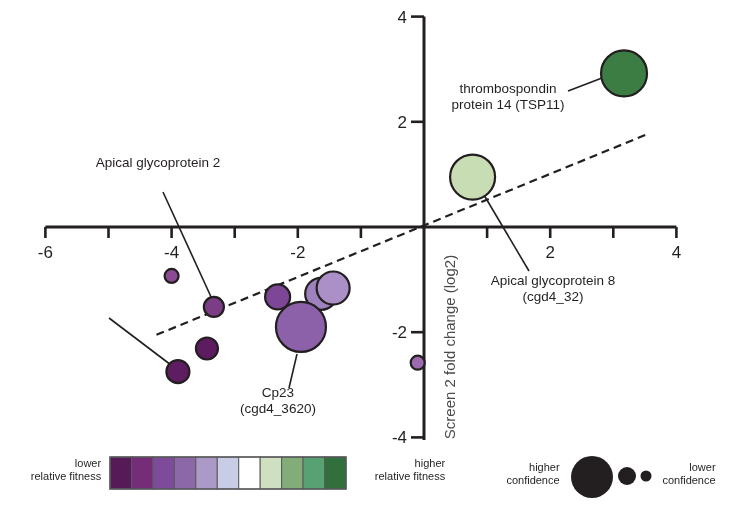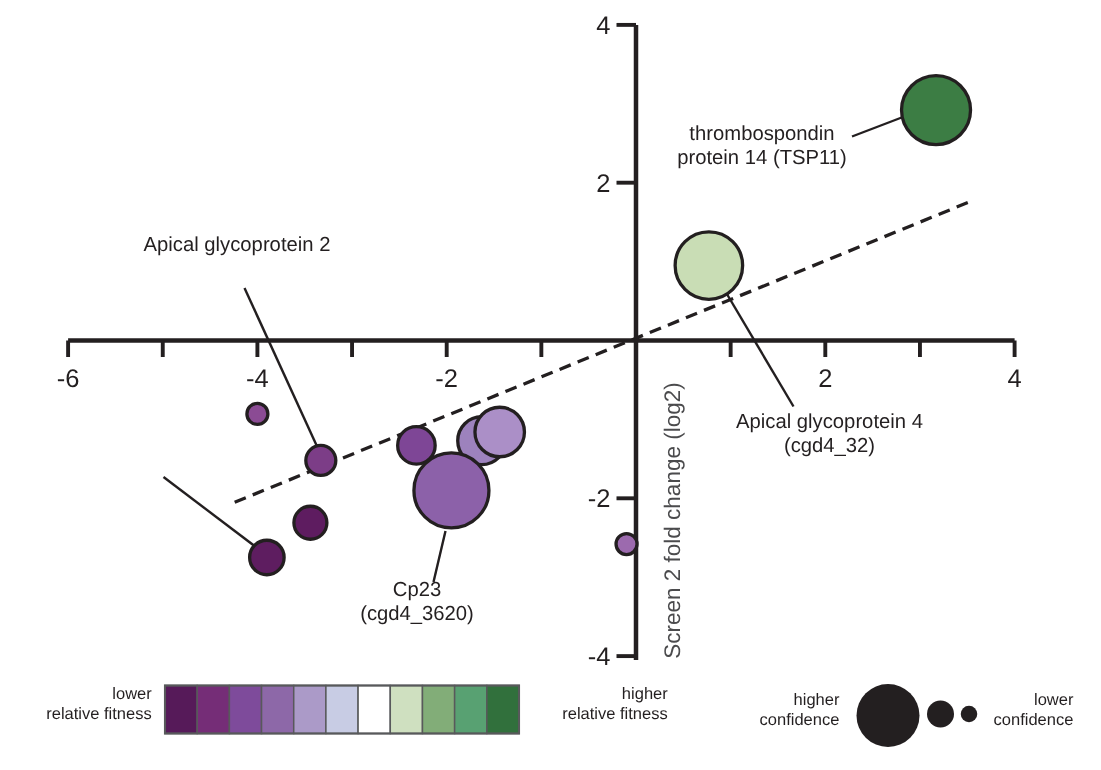--- a/index.html
+++ b/index.html
@@ -117,21 +117,21 @@
     <div>Apical glycoprotein 2</div>
   </div>
 
 
   <div class="ann" style="left:278px;top:385px">
     <div>Cp23</div>
     <div>(cgd4_3620)</div>
   </div>
 
   <div class="ann" style="left:553px;top:273px">
-    <div>Apical glycoprotein 4</div>
+    <div>Apical glycoprotein 8</div>
     <div>(cgd4_32)</div>
   </div>
 
   <div class="caption" style="left:66px;top:457px">
     <div>lower</div>
     <div>relative fitness</div>
   </div>
 
   <div class="caption" style="left:410px;top:457px">
     <div>higher</div>

